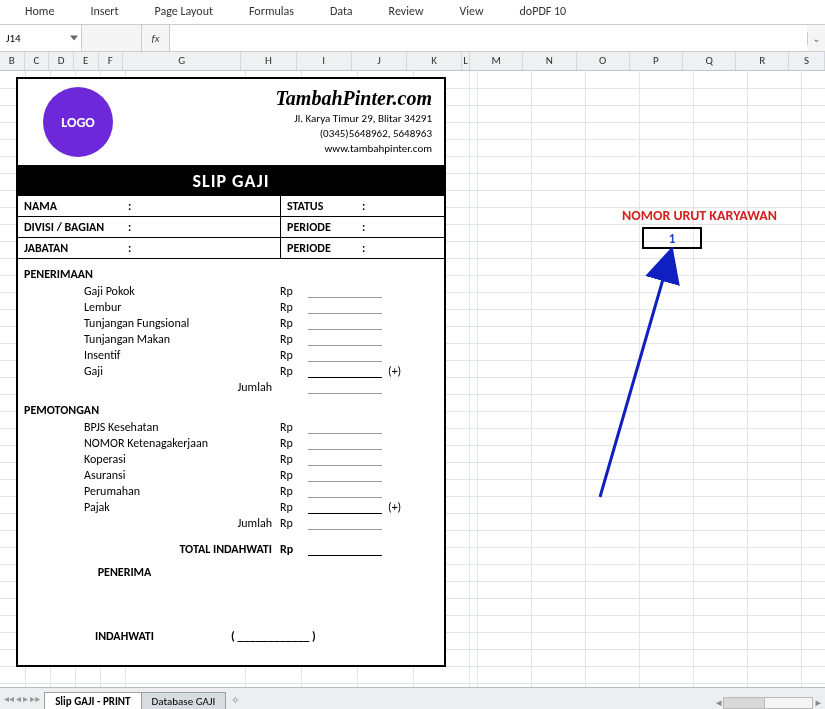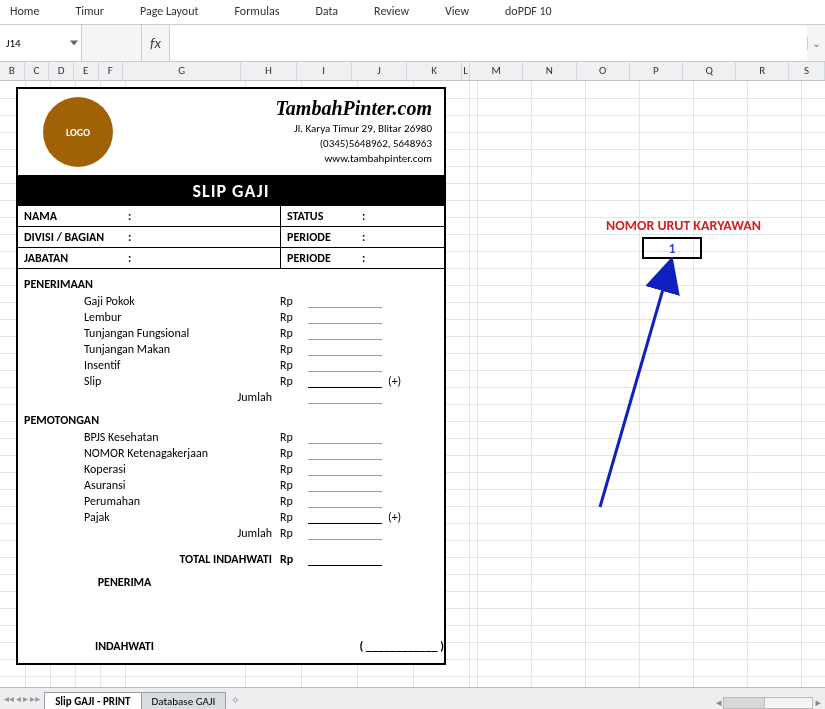--- a/index.html
+++ b/index.html
@@ -1,45 +1,45 @@
 <!DOCTYPE html>
 <html><head>
 <meta charset="utf-8">
 <style>
   * { box-sizing: border-box; margin: 0; padding: 0; }
   body { font-family: Calibri, Arial, sans-serif; font-size: 12px; background: #fff; width: 825px; height: 709px; overflow: hidden; position: relative; }
 
   
-  .menubar { display: flex; gap: 0; padding: 4px 10px 6px; font-size: 12px; color: #333; }
+  .menubar { display: flex; gap: 0; padding: 4px 25px 6px; font-size: 12px; color: #333; }
   .menubar span { margin-right: 36px; cursor: default; }
 
   
-  .formula-row { display: flex; align-items: center; border-top: 1px solid #ccc; border-bottom: 1px solid #ccc; height: 38px; background: #f5f5f5; }
+  .formula-row { display: flex; align-items: center; border-top: 1px solid #ccc; border-bottom: 1px solid #ccc; height: 28px; background: #f5f5f5; }
   .name-box { width: 82px; height: 100%; border-right: 1px solid #ccc; display:flex; align-items:center; padding: 0 6px; background:#fff; font-size:11px; position:relative;}
   .name-box .dd { position:absolute; right:3px; top:50%; transform:translateY(-50%); width:0;height:0;border-left:4px solid transparent;border-right:4px solid transparent;border-top:5px solid #666;}
-  .fx-btn { width: 28px; height:100%; display:flex; align-items:center; justify-content:center; border-right:1px solid #ccc; font-style:italic; font-size:15px; color:#444; }
+  .fx-btn { width: 28px; height:100%; display:flex; align-items:center; justify-content:center; border-right:1px solid #ccc; font-style:italic; font-size:11px; color:#444; }
   .formula-in { flex:1; height:100%; padding:0 6px; background:#fff; font-size:11px; display:flex; align-items:center;}
   .formula-expand { width:18px; border-left:1px solid #ccc; display:flex; align-items:center; justify-content:center; font-size:10px; color:#666;}
 
   
   .grid-wrap { position:relative; }
   .col-headers { display:flex; background:#eef0f2; border-bottom:1px solid #c0c4c8; font-size:11px; color:#333; }
   .colh { border-right:1px solid #d4d8dc; text-align:center; height:18px; line-height:18px; }
 
   .sheet { position:relative; height:636px; }
   
   .vlines, .hlines { position:absolute; top:0; left:0; right:0; bottom:0; pointer-events:none; }
   .vline { position:absolute; top:0; bottom:0; width:1px; background:#e1e4e8; }
   .hline { position:absolute; left:0; right:0; height:1px; background:#e1e4e8; }
 
   
   .slip { position:absolute; left:16px; top:6px; width:430px; border:2px solid #000; background:#fff; }
   .slip-hdr { display:flex; border-bottom:1px solid #000; }
   .logo-cell { width:120px; display:flex; align-items:center; justify-content:center; padding:8px; }
-  .logo { width:70px; height:70px; border-radius:50%; background:#a16207; color:#fff; font-weight:bold; font-size:10px; display:flex; align-items:center; justify-content:center; }
+  .logo { width:70px; height:70px; border-radius:50%; background:#6d28d9; color:#fff; font-weight:bold; font-size:14px; display:flex; align-items:center; justify-content:center; }
   .company-cell { flex:1; text-align:right; padding:8px 12px 8px 4px; }
   .company-name { font-weight:bold; font-style:italic; font-family: 'Times New Roman', serif; font-size:20px; }
   .company-addr { font-size:11px; margin-top:2px; }
 
   .title-bar { background:#000; color:#fff; text-align:center; font-weight:bold; font-size:18px; padding:4px 0; letter-spacing:1px; }
 
   .info-block { border-bottom:1px solid #000; }
   .info-row { display:flex; border-top:1px solid #000; font-size:12px; }
   .info-row:first-child{border-top:none;}
   .info-lbl-l { width:110px; padding:3px 6px; font-weight:bold; }
@@ -57,26 +57,26 @@
   .line .amt { width:74px; border-bottom:1px solid #999;}
   .line .op { width:30px; padding-left:6px;}
   .jumlah-row .lbl { text-align:right; padding-right:8px; width:262px;}
   .total-row { font-weight:bold; }
   .total-row .lbl { text-align:right; padding-right:8px; width:262px;}
   .total-row .rp { font-weight:bold;}
   .sig-row { display:flex; padding:8px 0 4px; font-size:12px; font-weight:bold;}
   .sig-row .left { width:50%; text-align:center;}
   .sig-row .right { width:50%; text-align:center;}
   .sig-space { height:46px; }
-  .sig-names { display:flex; padding:0 0 10px; font-size:12px; font-weight:bold;}
+  .sig-names { display:flex; padding:0 0 22px; font-size:12px; font-weight:bold;}
   .sig-names .left { width:50%; text-align:center;}
-  .sig-names .right { width:50%; text-align:right;}
-
-  
-  .nomor-label { position:absolute; left:606px; top:136px; color:#d32020; font-weight:bold; font-size:14px; white-space:nowrap;}
+  .sig-names .right { width:50%; text-align:left;}
+
+  
+  .nomor-label { position:absolute; left:622px; top:136px; color:#d32020; font-weight:bold; font-size:14px; white-space:nowrap;}
   .nomor-box { position:absolute; left:642px; top:156px; width:60px; height:22px; border:2px solid #000; display:flex; align-items:center; justify-content:center; font-weight:bold; color:#2244cc; font-size:13px;}
 
   
   .arrow-svg { position:absolute; left:560px; top:176px; width:150px; height:260px; pointer-events:none;}
 
   
   .tabbar { position:absolute; left:0; right:0; bottom:0; height:22px; background:#eceef0; border-top:1px solid #b8bcc0; display:flex; align-items:flex-end; font-size:11px;}
   .tab-nav { display:flex; gap:2px; padding:0 4px; align-items:center; height:100%; color:#999;}
   .tab-nav span{font-size:10px;}
   .tab { padding:2px 10px; border:1px solid #9aa0a6; border-bottom:none; background:#d8dce0; margin-right:-1px; position:relative; top:1px;}
@@ -84,21 +84,21 @@
   .tab-ins { width:20px; text-align:center; color:#888; padding:2px 4px;}
   .tab-scroll { margin-left:auto; display:flex; align-items:center; padding-right:4px; gap:2px; color:#888;}
   .tab-scroll .bar { width:90px; height:12px; border:1px solid #bbb; background:#f4f4f4; position:relative;}
   .tab-scroll .bar::before{content:"";position:absolute;left:0;top:0;bottom:0;width:40px;background:#d8d8d8;border-right:1px solid #bbb;}
 </style>
 </head>
 <body>
 
 <div class="menubar">
   <span>Home</span>
-  <span>Timur</span>
+  <span>Insert</span>
   <span>Page Layout</span>
   <span>Formulas</span>
   <span>Data</span>
   <span>Review</span>
   <span>View</span>
   <span>doPDF 10</span>
 </div>
 
 <div class="formula-row">
   <div class="name-box">
@@ -193,21 +193,21 @@
         <div class="hline" style="top: 629px;"></div>
       </div>
 
     <div class="slip">
       <div class="slip-hdr">
         <div class="logo-cell">
           <div class="logo">LOGO</div>
         </div>
         <div class="company-cell">
           <div class="company-name">TambahPinter.com</div>
-          <div class="company-addr">Jl. Karya Timur 29, Blitar 26980</div>
+          <div class="company-addr">Jl. Karya Timur 29, Blitar 34291</div>
           <div class="company-addr">(0345)5648962, 5648963</div>
           <div class="company-addr">www.tambahpinter.com</div>
         </div>
       </div>
       <div class="title-bar">SLIP GAJI</div>
 
       <div class="info-block">
         <div class="info-row">
           <div class="info-lbl-l">NAMA</div>
           <div class="info-col-l">:</div>
@@ -266,21 +266,21 @@
           </div>
           <div class="line">
             <div class="indent"></div>
             <div class="lbl">Insentif</div>
             <div class="rp">Rp</div>
             <div class="amt"></div>
             <div class="op"></div>
           </div>
           <div class="line">
             <div class="indent"></div>
-            <div class="lbl">Slip</div>
+            <div class="lbl">Gaji</div>
             <div class="rp">Rp</div>
             <div class="amt" style="border-bottom: 1px solid rgb(0, 0, 0);"></div>
             <div class="op">(+)</div>
           </div>
         </div>
       <div class="line jumlah-row">
         <div class="lbl">Jumlah</div>
         <div class="rp"></div>
         <div class="amt"></div>
         <div class="op"></div>

